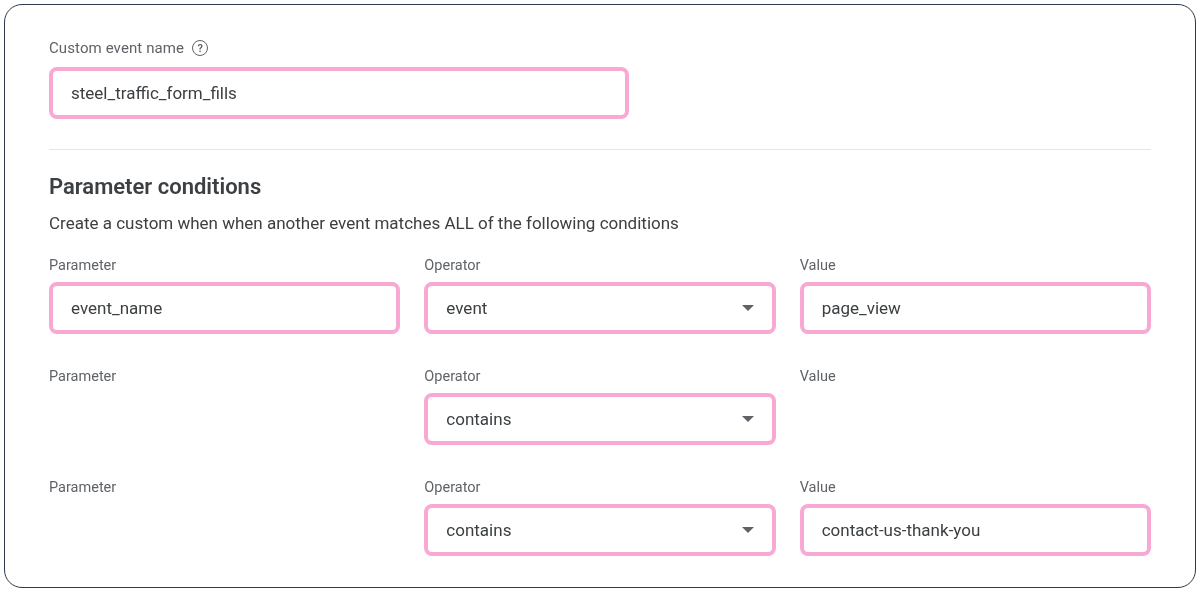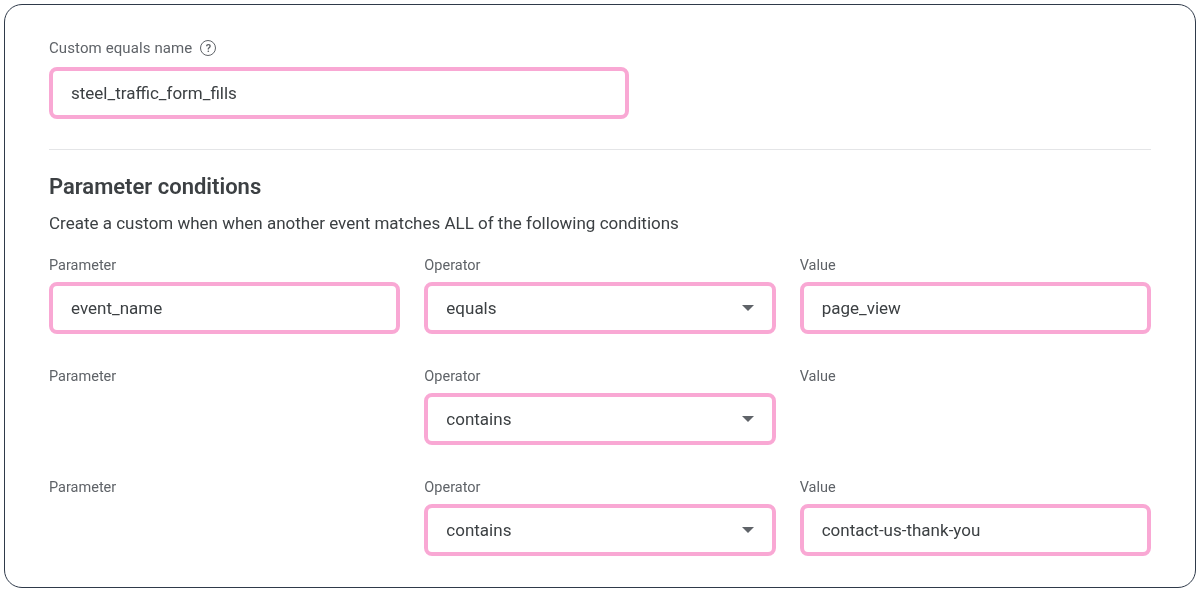--- a/index.html
+++ b/index.html
@@ -97,41 +97,41 @@
     border-top: 6px solid #5f6368;
   }
   input.text-input::placeholder { color: #9aa0a6; }
 </style>
 </head>
 <body>
 
 <div class="card">
 
   <div class="label-row">
-    <span class="field-label">Custom equals name</span>
+    <span class="field-label">Custom event name</span>
     <span class="help-icon">?</span>
   </div>
   <div class="name-input-wrap">
     <input type="text" class="text-input" value="steel_traffic_form_fills" style="">
   </div>
 
   <hr class="divider">
 
   <div class="section-title">Parameter conditions</div>
   <div class="section-desc">Create a custom when when another event matches ALL of the following conditions</div>
 
   <div class="cond-row">
     <div class="cond-col">
       <span class="col-label">Parameter</span>
       <input type="text" class="text-input" value="event_name" style="">
     </div>
     <div class="cond-col">
       <span class="col-label">Operator</span>
       <div class="select-box">
-        <span class="select-text">equals</span>
+        <span class="select-text">event</span>
         <span class="dropdown-icon"></span>
       </div>
     </div>
     <div class="cond-col">
       <span class="col-label">Value</span>
       <input type="text" class="text-input" value="page_view" style="">
     </div>
   </div>
 
   <div class="cond-row">

